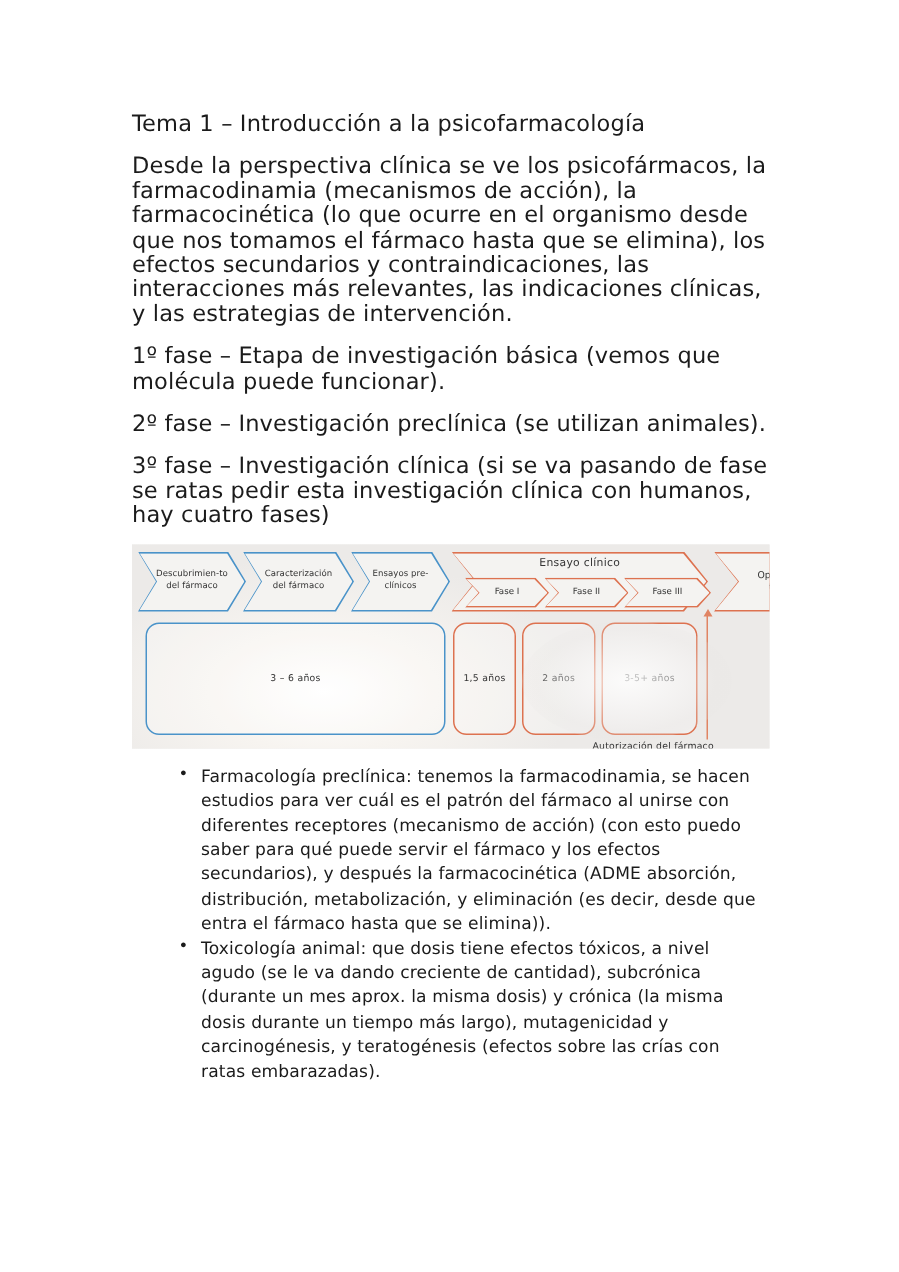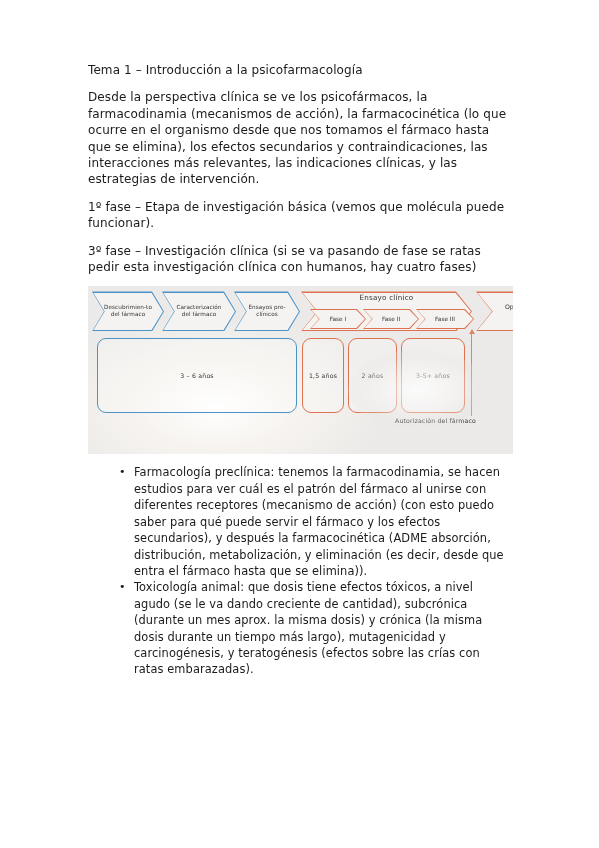--- a/index.html
+++ b/index.html
@@ -16,22 +16,22 @@
   }
   .page {
     position: relative;
     width: 599px;
     height: 848px;
     background: #ffffff;
     box-sizing: border-box;
     padding: 62px 87px 0 88px;
   }
   p.para {
-    margin: 0 0 11px 0;
-    font-size: 12px;
+    margin: 12px 0 11px 0;
+    font-size: 15px;
     line-height: 16.4px;
     letter-spacing: 0.1px;
     color: #1b1b1b;
   }
   ul.bullets {
     margin: 2px 0 0 0;
     padding: 0 0 0 31px;
     list-style: none;
   }
   ul.bullets > li {
@@ -49,21 +49,21 @@
     left: 0;
     top: -0.5px;
     font-size: 11px;
     color: #1b1b1b;
   }
 
   
   .figure {
     position: relative;
     width: 425px;
-    height: 168px;
+    height: 136px;
     margin: 4px 0 10px 0;
     background:
       radial-gradient(ellipse 170px 90px at 30% 72%, #ffffff 0%, #f7f4f0 45%, #eceae8 100%),
       linear-gradient(145deg, #efeeec 0%, #e9e7e5 40%, #f2f1ef 100%);
     overflow: hidden;
   }
   .figure::after {
     content: "";
     position: absolute;
     right: 6%;
@@ -181,20 +181,21 @@
   }
 </style>
 </head>
 <body>
 
 <div class="page">
 
   <p class="para">Tema 1 – Introducción a la psicofarmacología</p>
   <p class="para">Desde la perspectiva clínica se ve los psicofármacos, la farmacodinamia (mecanismos de acción), la farmacocinética (lo que ocurre en el organismo desde que nos tomamos el fármaco hasta que se elimina), los efectos secundarios y contraindicaciones, las interacciones más relevantes, las indicaciones clínicas, y las estrategias de intervención.</p>
   <p class="para">1º fase – Etapa de investigación básica (vemos que molécula puede funcionar).</p>
+  <p class="para">2º fase – Investigación preclínica (se utilizan animales).</p>
   <p class="para">3º fase – Investigación clínica (si se va pasando de fase se ratas pedir esta investigación clínica con humanos, hay cuatro fases)</p>
 
   <div class="figure">
     <div class="fig-inner">
 
       <div class="chevwrap" style="left:4px; top:5px; width:72px; height:40px;">
         <div class="shape"></div>
         <div class="lbl">Descubrimien-to del fármaco</div>
       </div>
 

